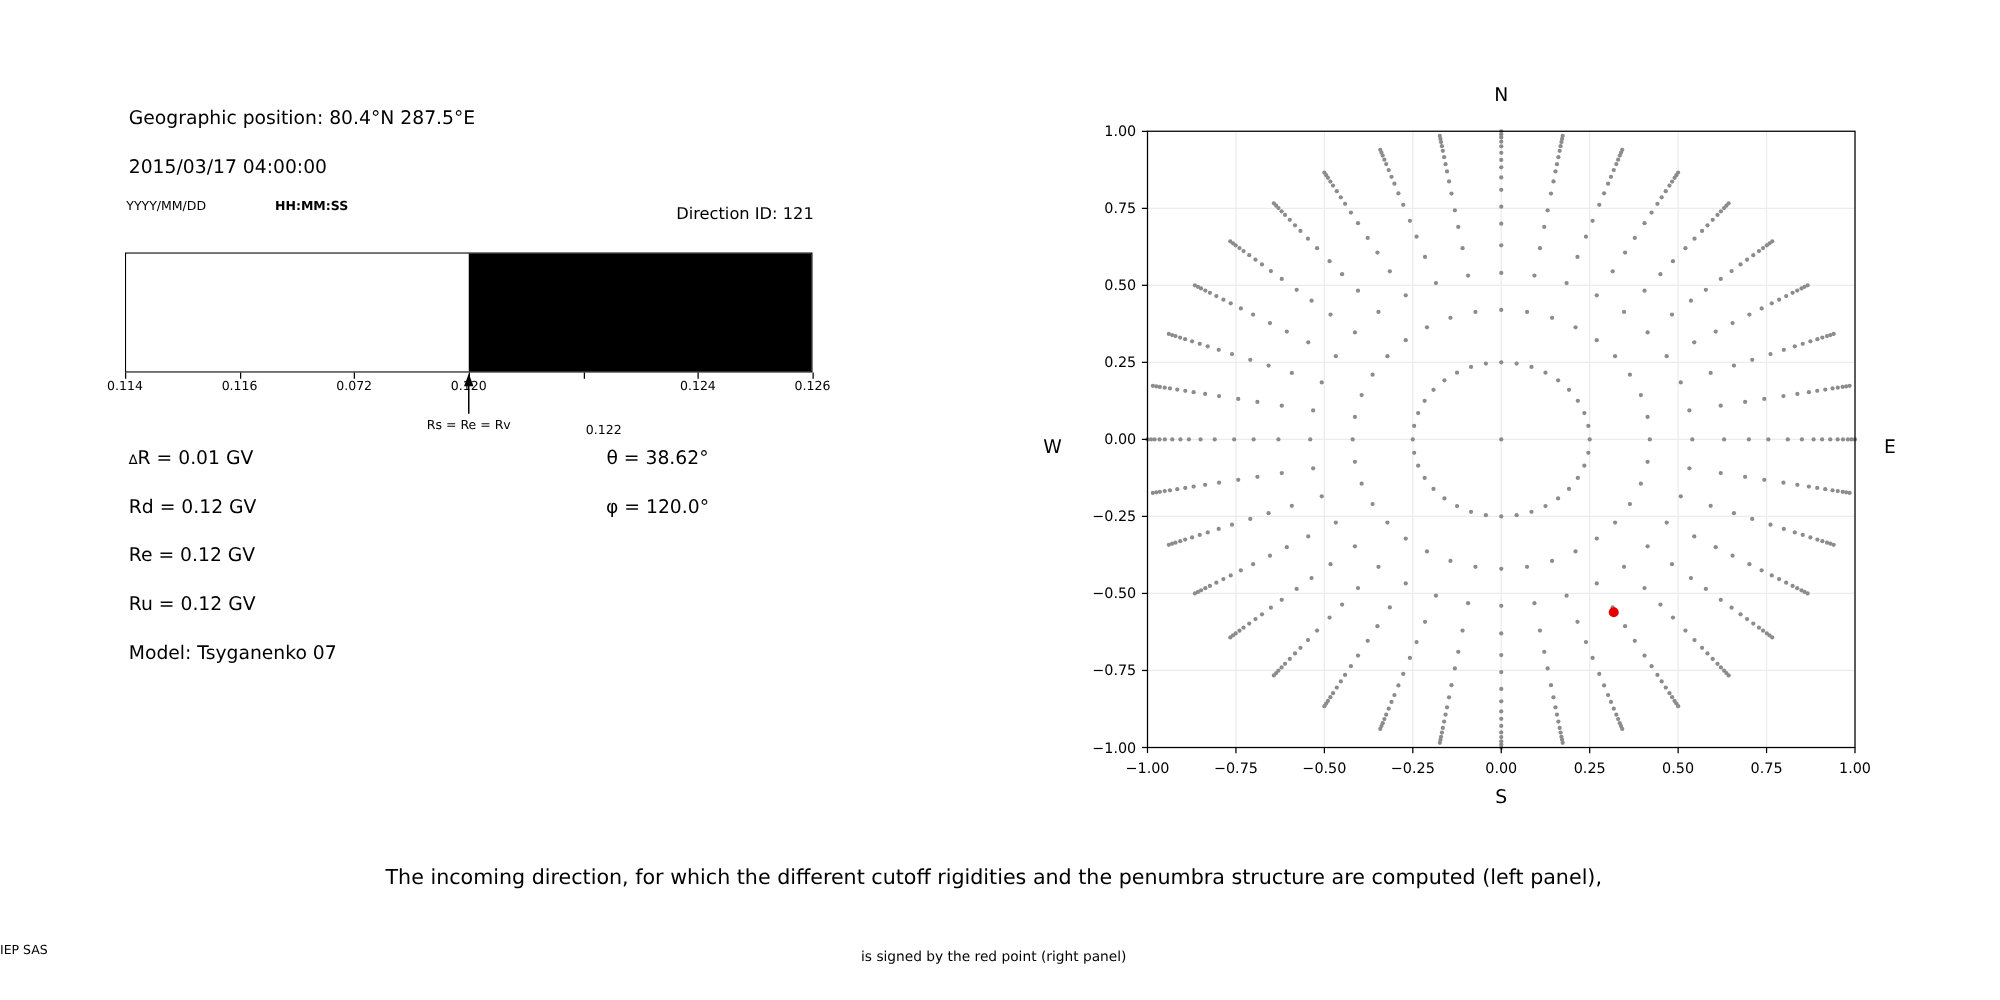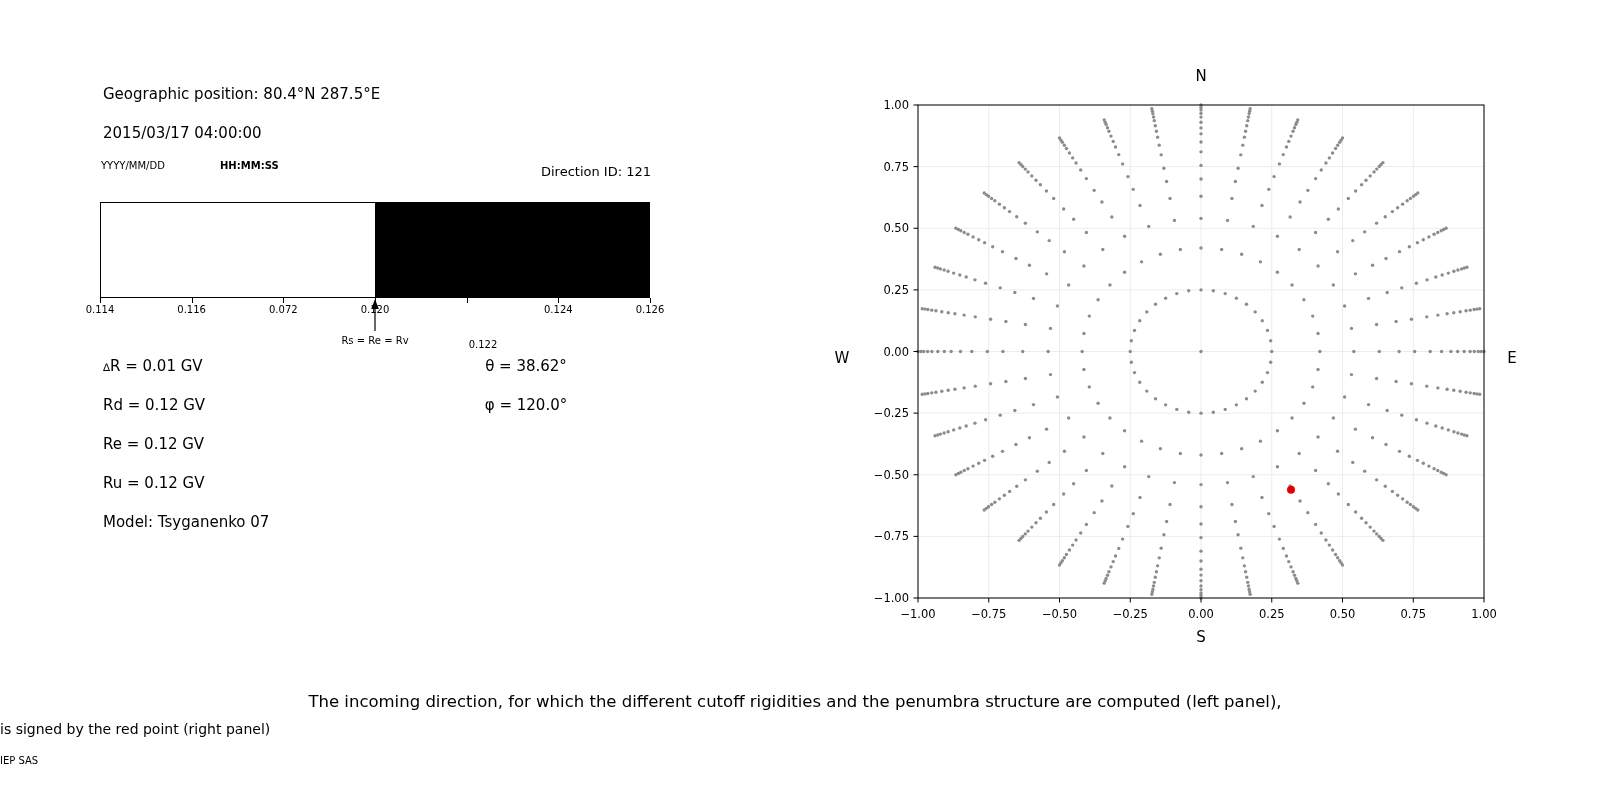--- a/index.html
+++ b/index.html
@@ -27,21 +27,21 @@
   #row-delta{top:357px;}
   #row-delta .delta-sym{font-size:10.5px;}
   #row-rd{top:396px;}
   #row-re{top:435px;}
   #row-ru{top:474px;}
   #row-model{top:513px;}
   #theta-row{left:401px;top:357px;width:250px;text-align:center;}
   #phi-row{left:401px;top:396px;width:250px;text-align:center;}
   #sky-svg{left:780px;top:40px;}
   #caption{left:0px;top:667px;width:1590px;text-align:center;font-size:16.5px;line-height:21px;margin-top:24px;}
-  #caption-line2{left:0px;top:719px;width:1590px;text-align:left;font-size:14px;line-height:21px;}
+  #caption-line2{left:0px;top:755px;width:1590px;text-align:center;font-size:11px;line-height:21px;}
   #credit{left:0px;top:755px;width:1580px;text-align:left;}
 </style>
 </head>
 <body>
 
 <div class="abs t15" id="geo-line">Geographic position: 80.4°N 287.5°E</div>
 <div class="abs t15" id="datetime-line">2015/03/17 04:00:00</div>
 <div class="abs t10" id="date-format">YYYY/MM/DD</div>
 <div class="abs t10" id="time-format">HH:MM:SS</div>
 <div class="abs t18" id="direction-id">Direction ID: 121</div>

